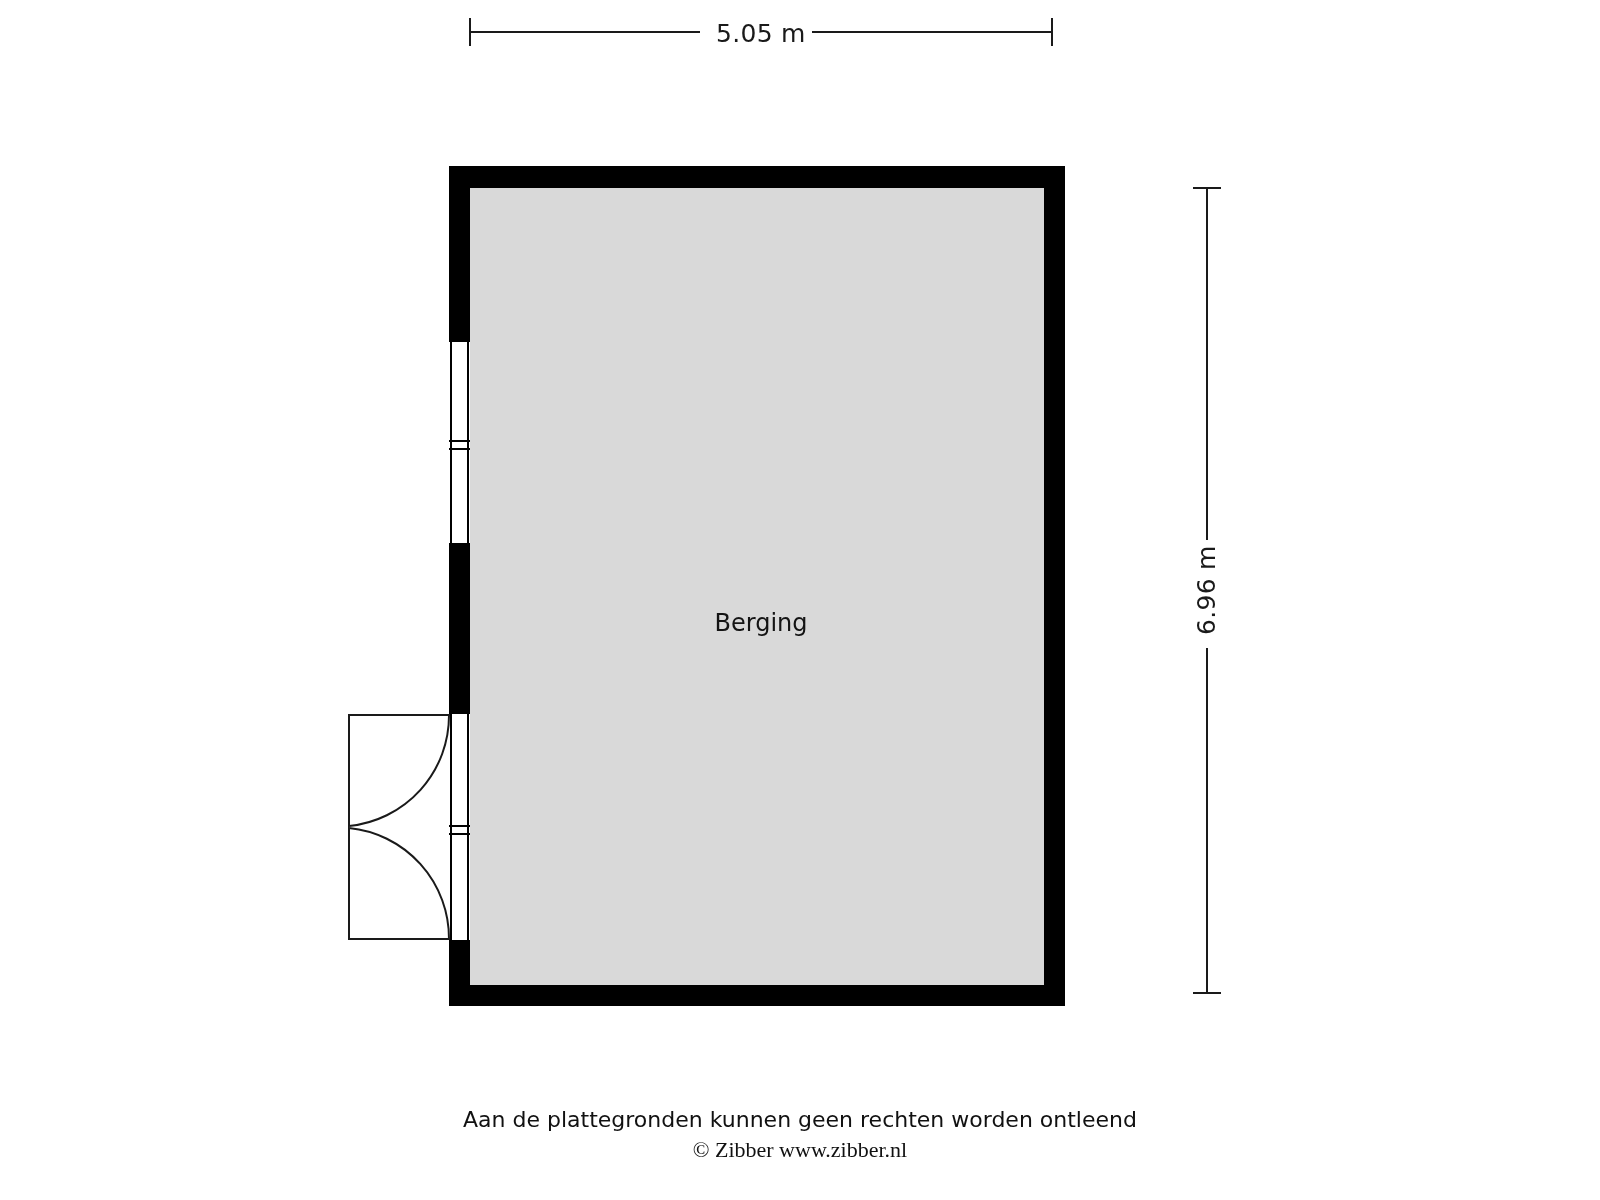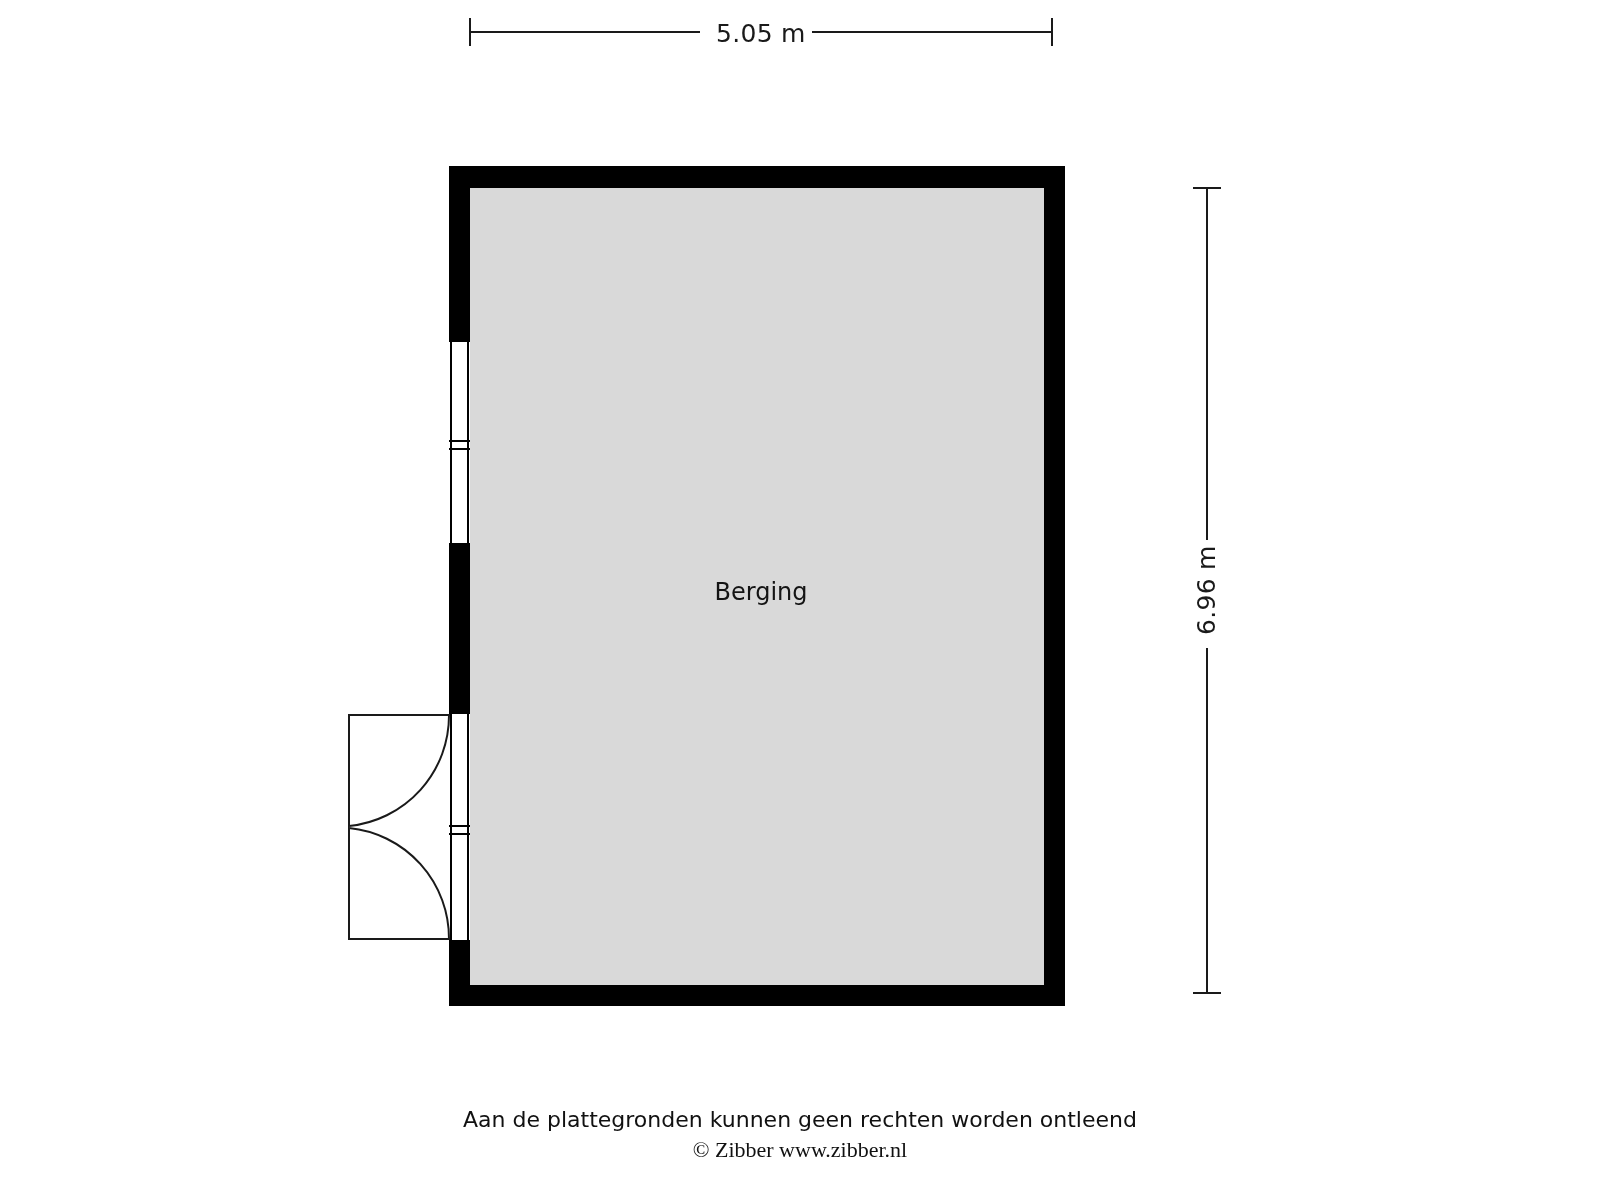--- a/index.html
+++ b/index.html
@@ -51,20 +51,21 @@
     transform: rotate(-90deg);
     transform-origin: left top;
     
   }
 
   .room-label {
     position: absolute;
     font-size: 24px;
     color: #141414;
     white-space: nowrap;
+    margin-top: 31px;
   }
 
   #room-label-berging {
     left: 718px;
     top: 578px;
   }
 
   .footer {
     position: absolute;
     left: 0;

